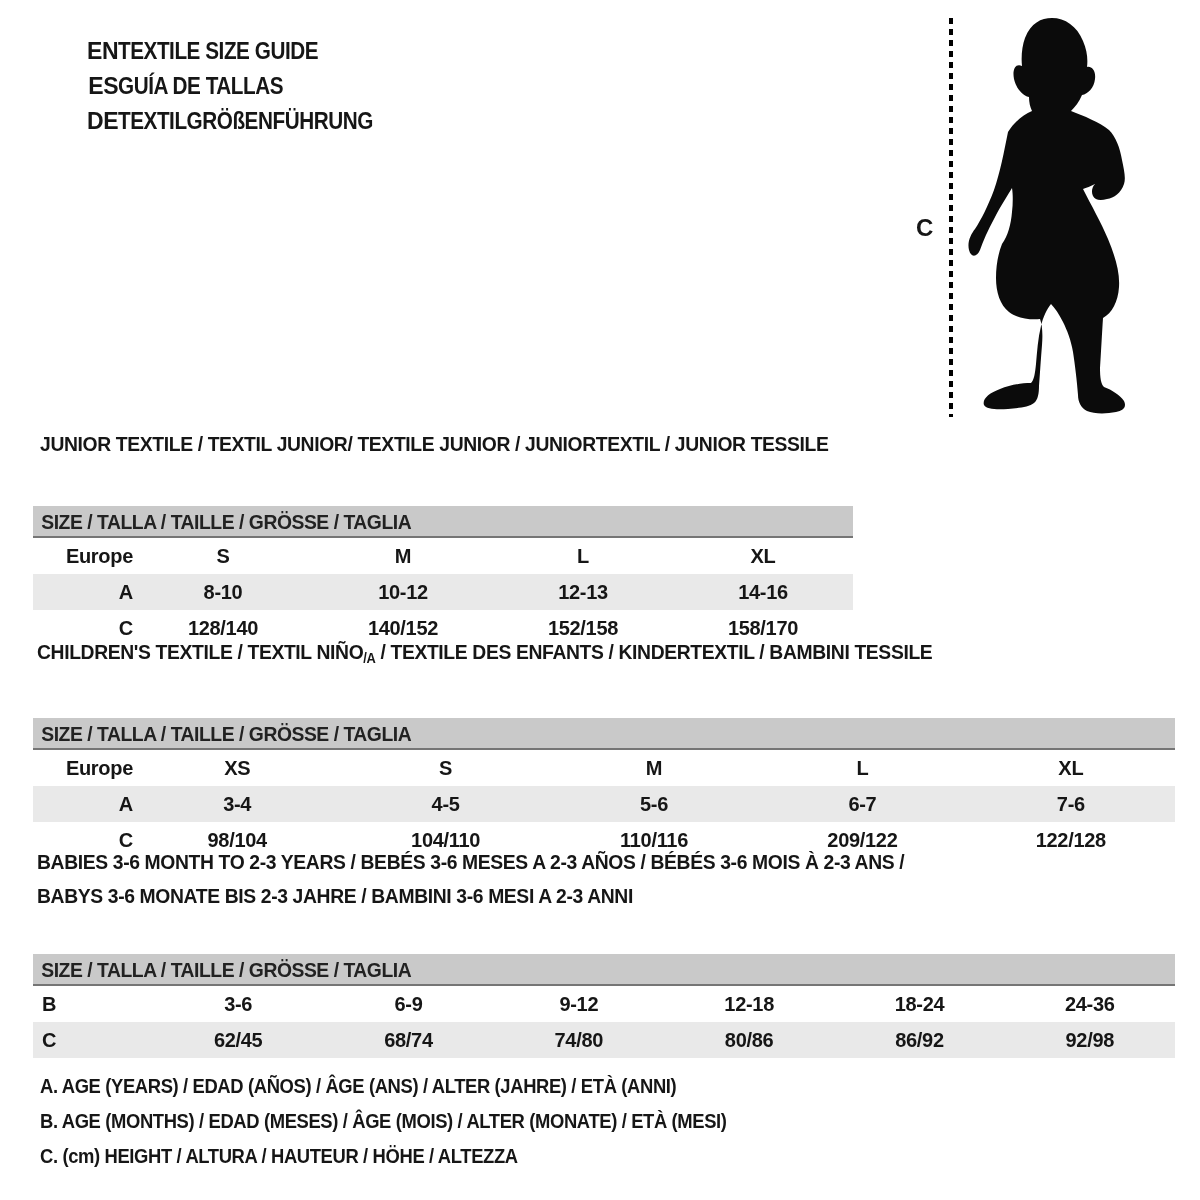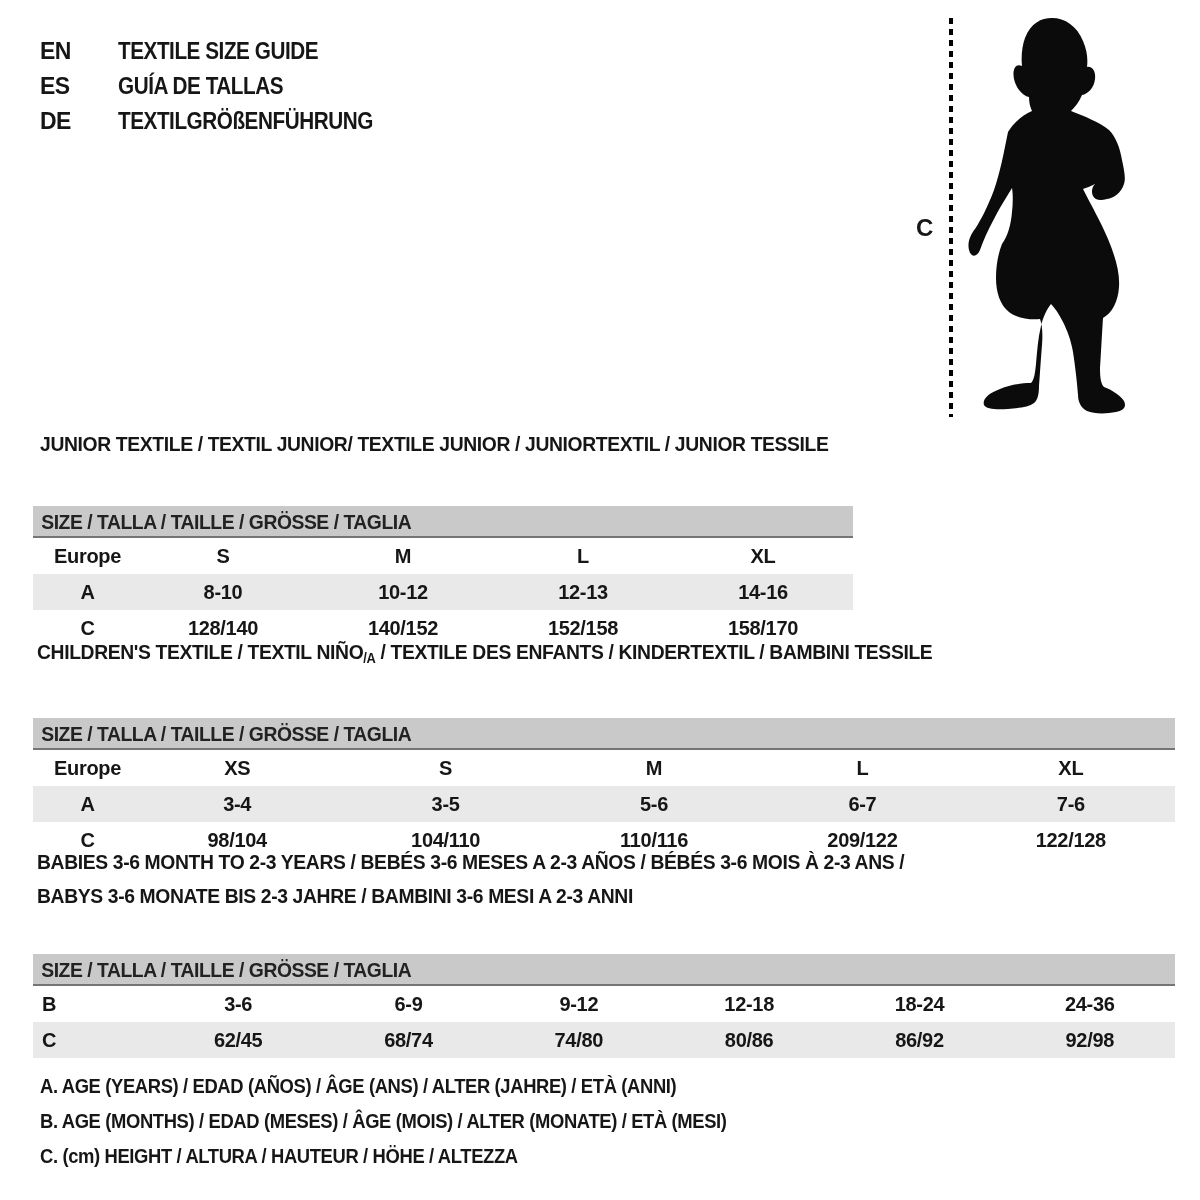--- a/index.html
+++ b/index.html
@@ -9,21 +9,21 @@
     --row-alt-bg:#e9e9e9;
     --silhouette:#0b0b0b;
   }
   *{margin:0;padding:0;box-sizing:border-box;}
   html,body{background:#fff;}
   body{font-family:"Liberation Sans","DejaVu Sans",sans-serif;color:var(--ink);}
   .page{position:relative;width:1200px;height:1200px;background:#fff;overflow:hidden;}
 
   
   .lang-list{position:absolute;left:40px;top:34px;}
-  .lang-row{display:flex;height:35px;align-items:center;}
+  .lang-row{display:flex;height:35px;align-items:center;text-align:right;}
   .lang-code{width:78px;font-size:23px;font-weight:700;letter-spacing:-0.5px;}
   .lang-label{font-size:23px;font-weight:700;letter-spacing:-0.5px;white-space:nowrap;
               transform:scaleX(0.9);transform-origin:0 50%;}
 
   
   .measure-line{position:absolute;left:949px;top:18px;width:4px;height:399px;
     background:repeating-linear-gradient(180deg,#000 0 6px,transparent 6px 11px);}
   .measure-label{position:absolute;left:916px;top:214px;font-size:24px;font-weight:700;}
   .silhouette{position:absolute;left:968px;top:16px;width:164px;height:402px;}
   .silhouette path{fill:var(--silhouette);}
@@ -36,21 +36,21 @@
   
   .tbl{position:absolute;}
   .tbl-bar{height:32px;line-height:31px;background:var(--size-bar-bg);
            border-bottom:2px solid var(--size-bar-border);margin-top:28px;}
   .tbl-bar span{display:inline-block;padding-left:9px;font-size:21px;font-weight:700;
                 letter-spacing:-0.5px;color:#222;white-space:nowrap;
                 transform:scaleX(0.92);transform-origin:0 50%;}
   .trow{display:flex;align-items:center;height:36px;font-size:20px;font-weight:700;
         letter-spacing:-0.3px;}
   .trow.alt{background:var(--row-alt-bg);}
-  .c0{width:100px;padding-left:9px;text-align:center;}
+  .c0{width:100px;padding-left:9px;text-align:right;}
   .c0w{width:120px;padding-left:9px;text-align:left;}
   .c{flex:1;text-align:center;}
 
   
   .legend-line{position:absolute;left:40px;font-size:20px;font-weight:700;
                letter-spacing:-0.4px;white-space:nowrap;line-height:24px;
                transform:scaleX(0.92);transform-origin:0 50%;}
 </style>
 </head>
 <body>
@@ -145,21 +145,21 @@
       <span class="c0">Europe</span>
       <span class="c">XS</span>
       <span class="c">S</span>
       <span class="c">M</span>
       <span class="c">L</span>
       <span class="c">XL</span>
     </div>
     <div class="trow alt">
       <span class="c0">A</span>
       <span class="c">3-4</span>
-      <span class="c">3-5</span>
+      <span class="c">4-5</span>
       <span class="c">5-6</span>
       <span class="c">6-7</span>
       <span class="c">7-6</span>
     </div>
     <div class="trow">
       <span class="c0">C</span>
       <span class="c">98/104</span>
       <span class="c">104/110</span>
       <span class="c">110/116</span>
       <span class="c">209/122</span>

